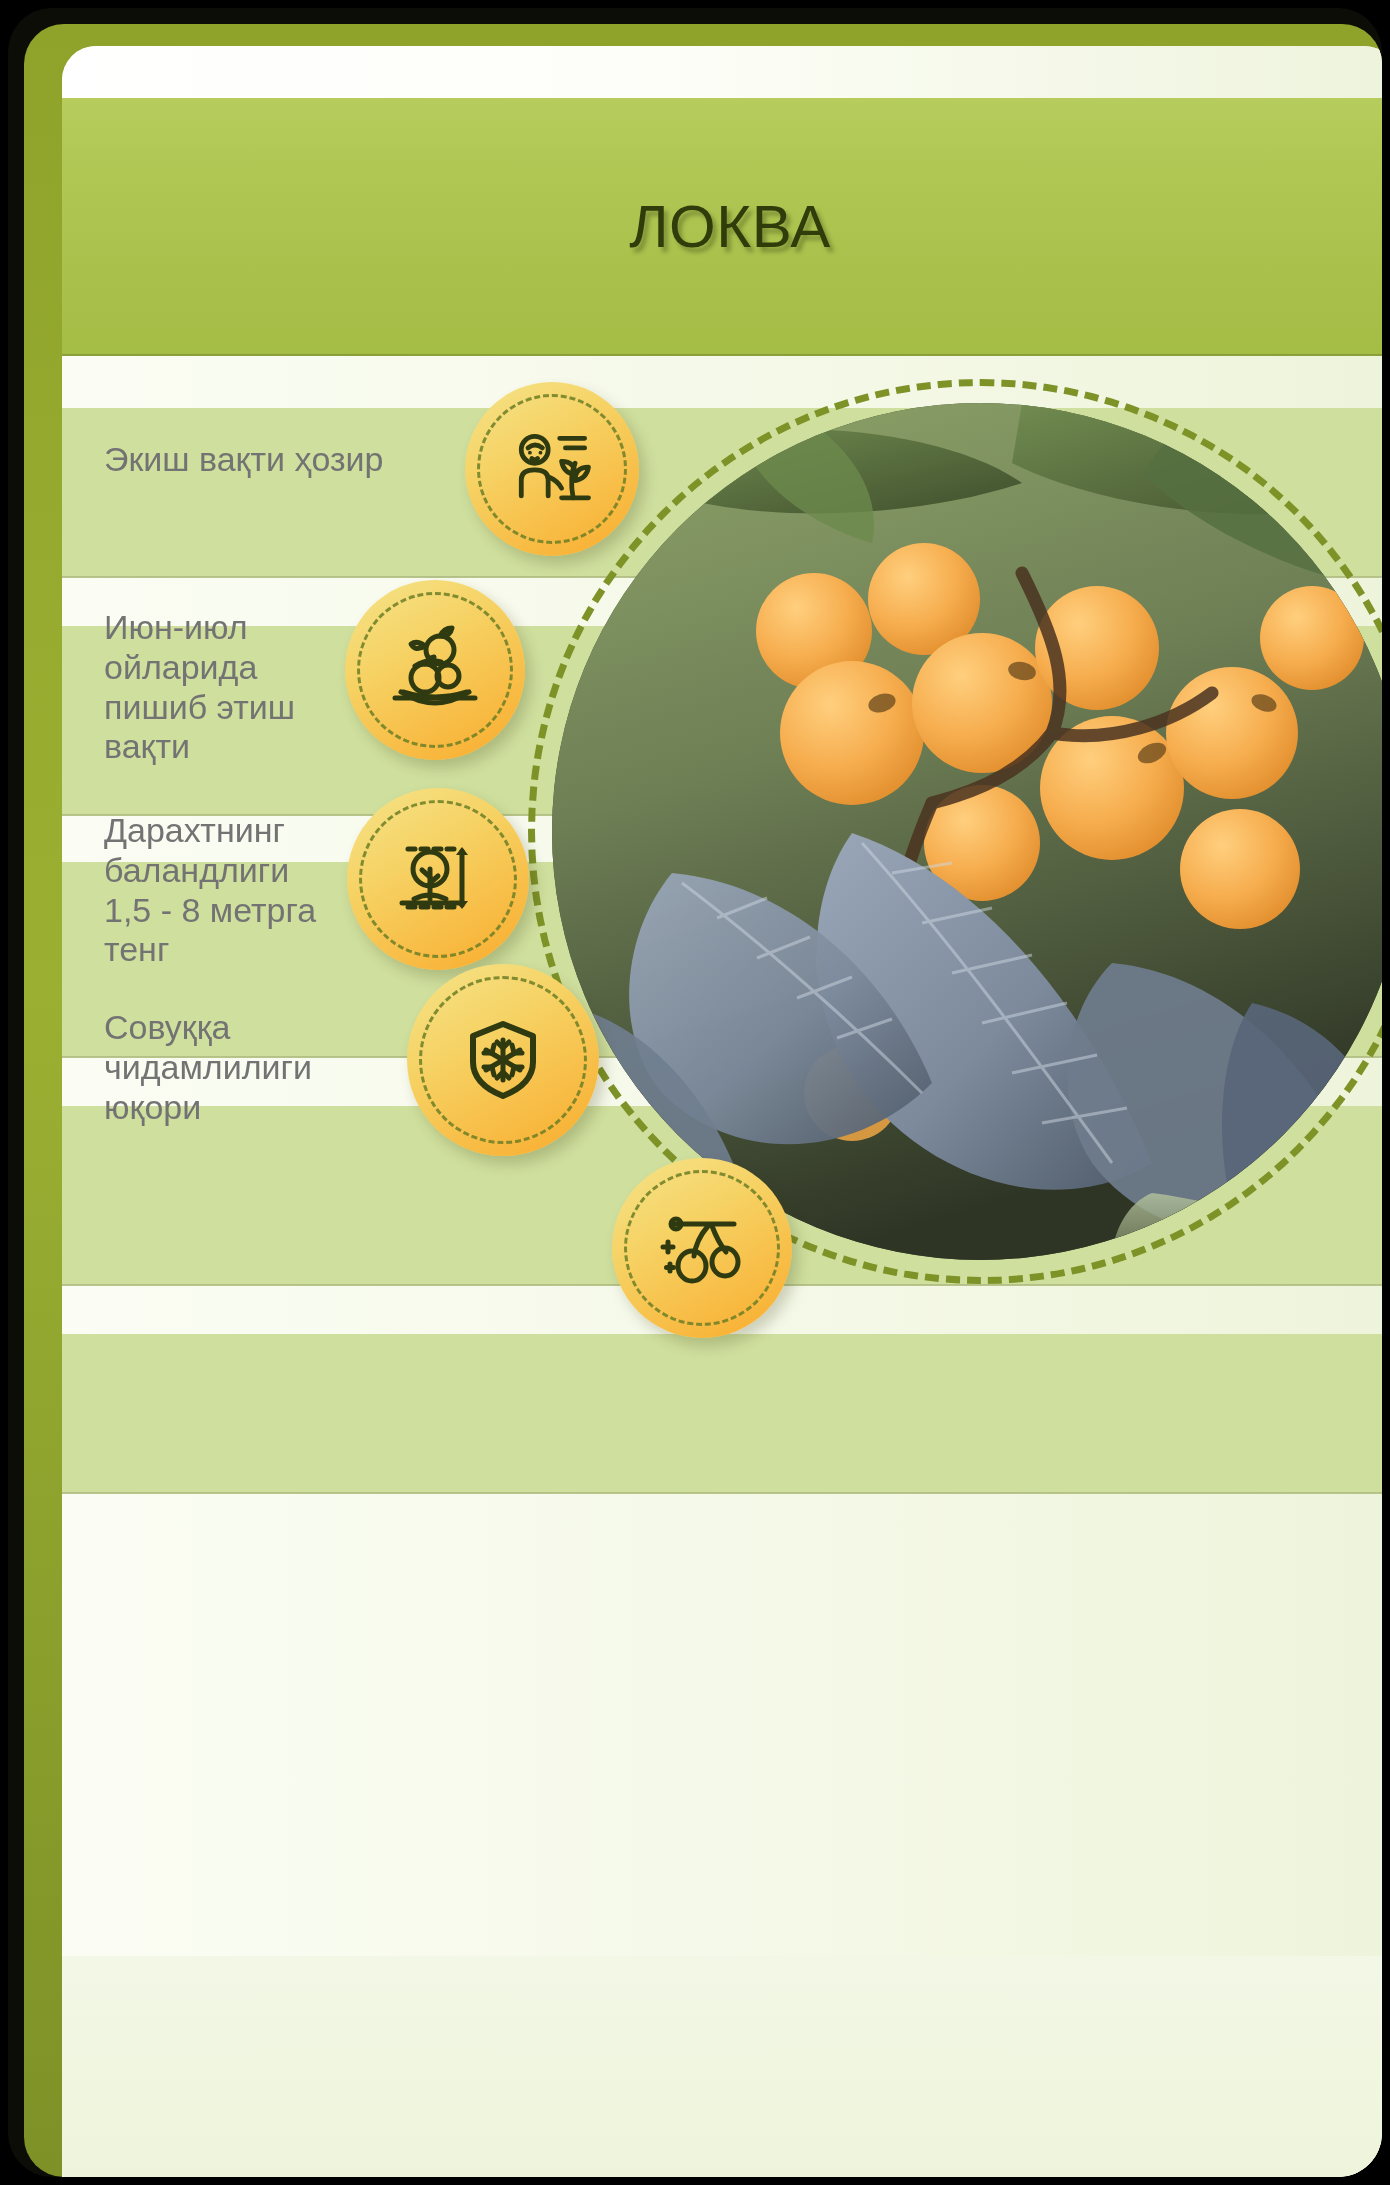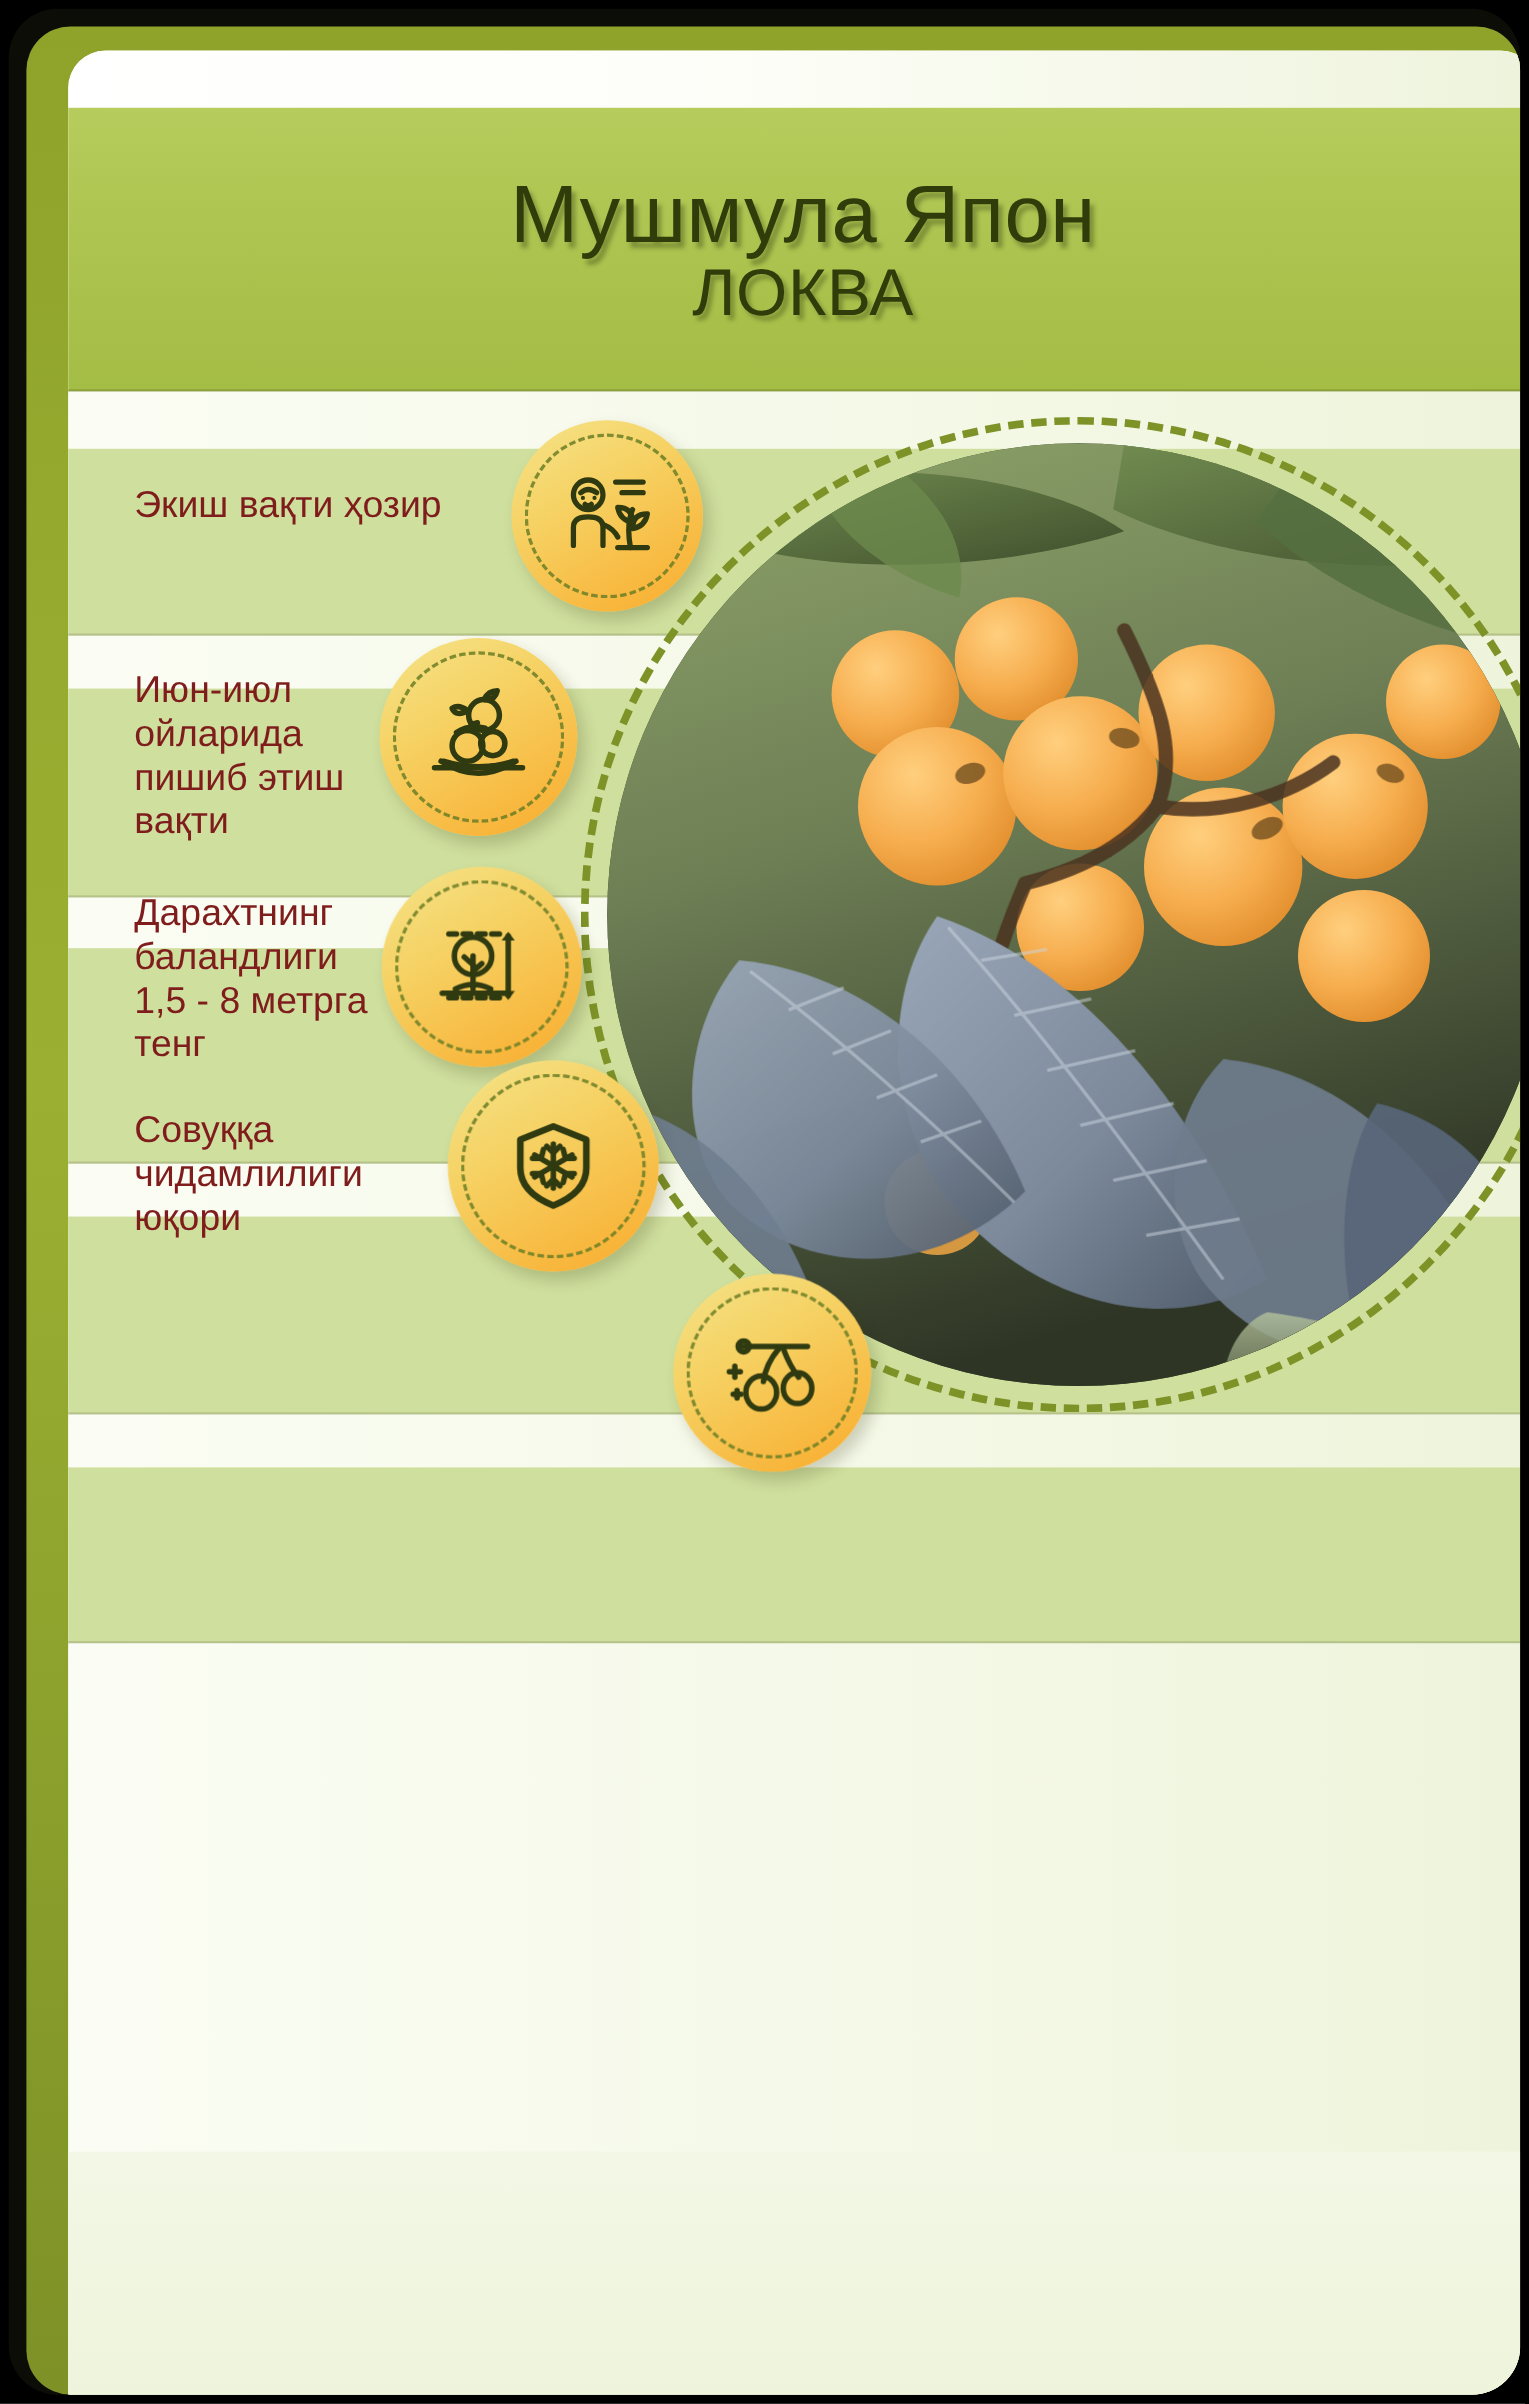--- a/index.html
+++ b/index.html
@@ -92,25 +92,25 @@
     background: linear-gradient(180deg, rgba(0,0,0,0.14), rgba(0,0,0,0));
   }
   .stripe-white {
     position: absolute; left:0; width:100%;
     background: linear-gradient(90deg,#fbfdf4 0%, #f4f8e6 60%, #eef4db 100%);
   }
 
   
   .row-label {
     position: absolute;
-    color: #7f1d1d;
+    color: #737373;
     font-size: 34px;
     line-height: 1.17;
     font-weight: 400;
-    left: 60px;
+    left: 42px;
     white-space: pre-line;
   }
 
   
   .photo-wrap {
     position: absolute;
     left: 466px; top: 333px;
     width: 905px; height: 905px;
   }
   .photo-dash {
@@ -158,21 +158,20 @@
 <body>
 
 <div class="poster">
   <div class="frame-outer">
     <div class="frame-rim">
       <div class="card">
 
         <div class="top-strip"></div>
 
         <div class="header">
-          <div class="title-line">Мушмула Япон</div>
           <div class="title-line second">ЛОКВА</div>
         </div>
 
         <div class="stripes">
           <div class="stripe-white" style="top:0px;height:52px;"></div>
           <div class="stripe" style="top:52px;height:170px;"></div>
           <div class="stripe-white" style="top:222px;height:48px;"></div>
           <div class="stripe" style="top:270px;height:190px;"></div>
           <div class="stripe-white" style="top:460px;height:46px;"></div>
           <div class="stripe" style="top:506px;height:196px;"></div>

